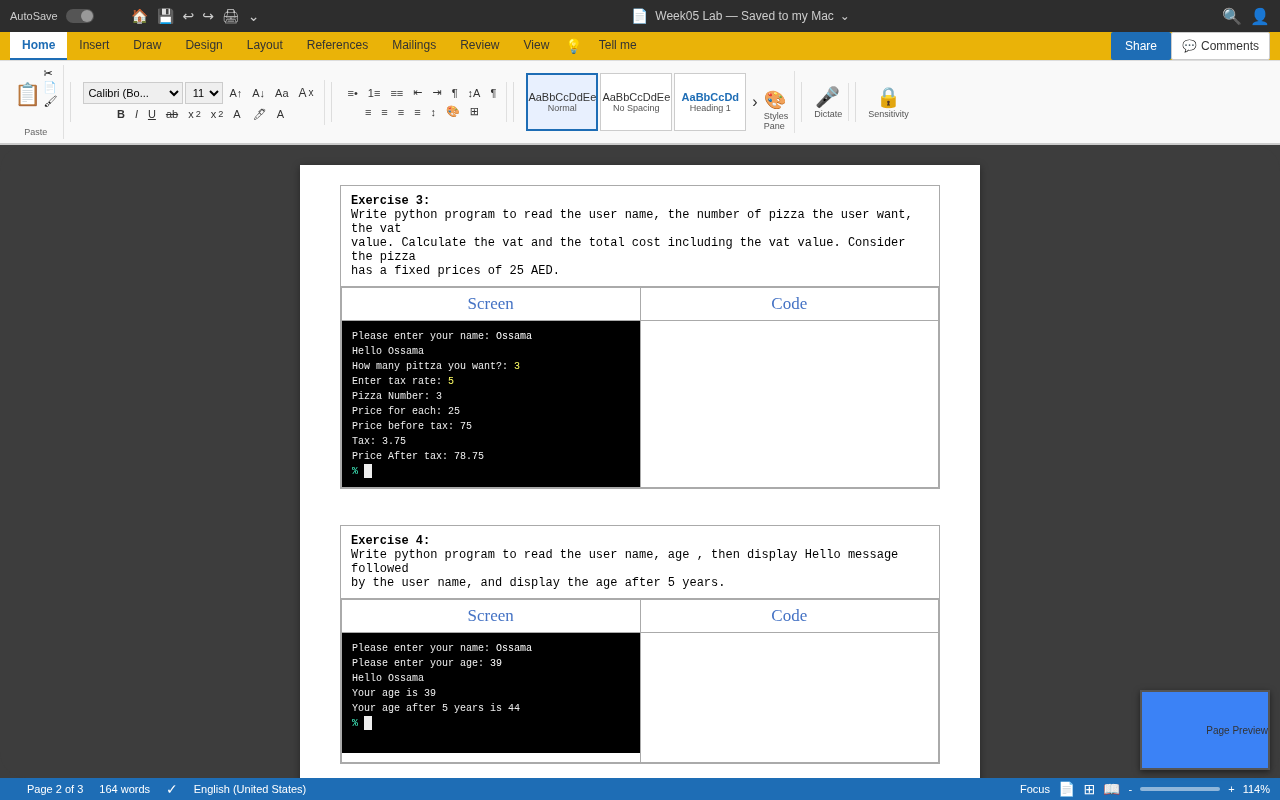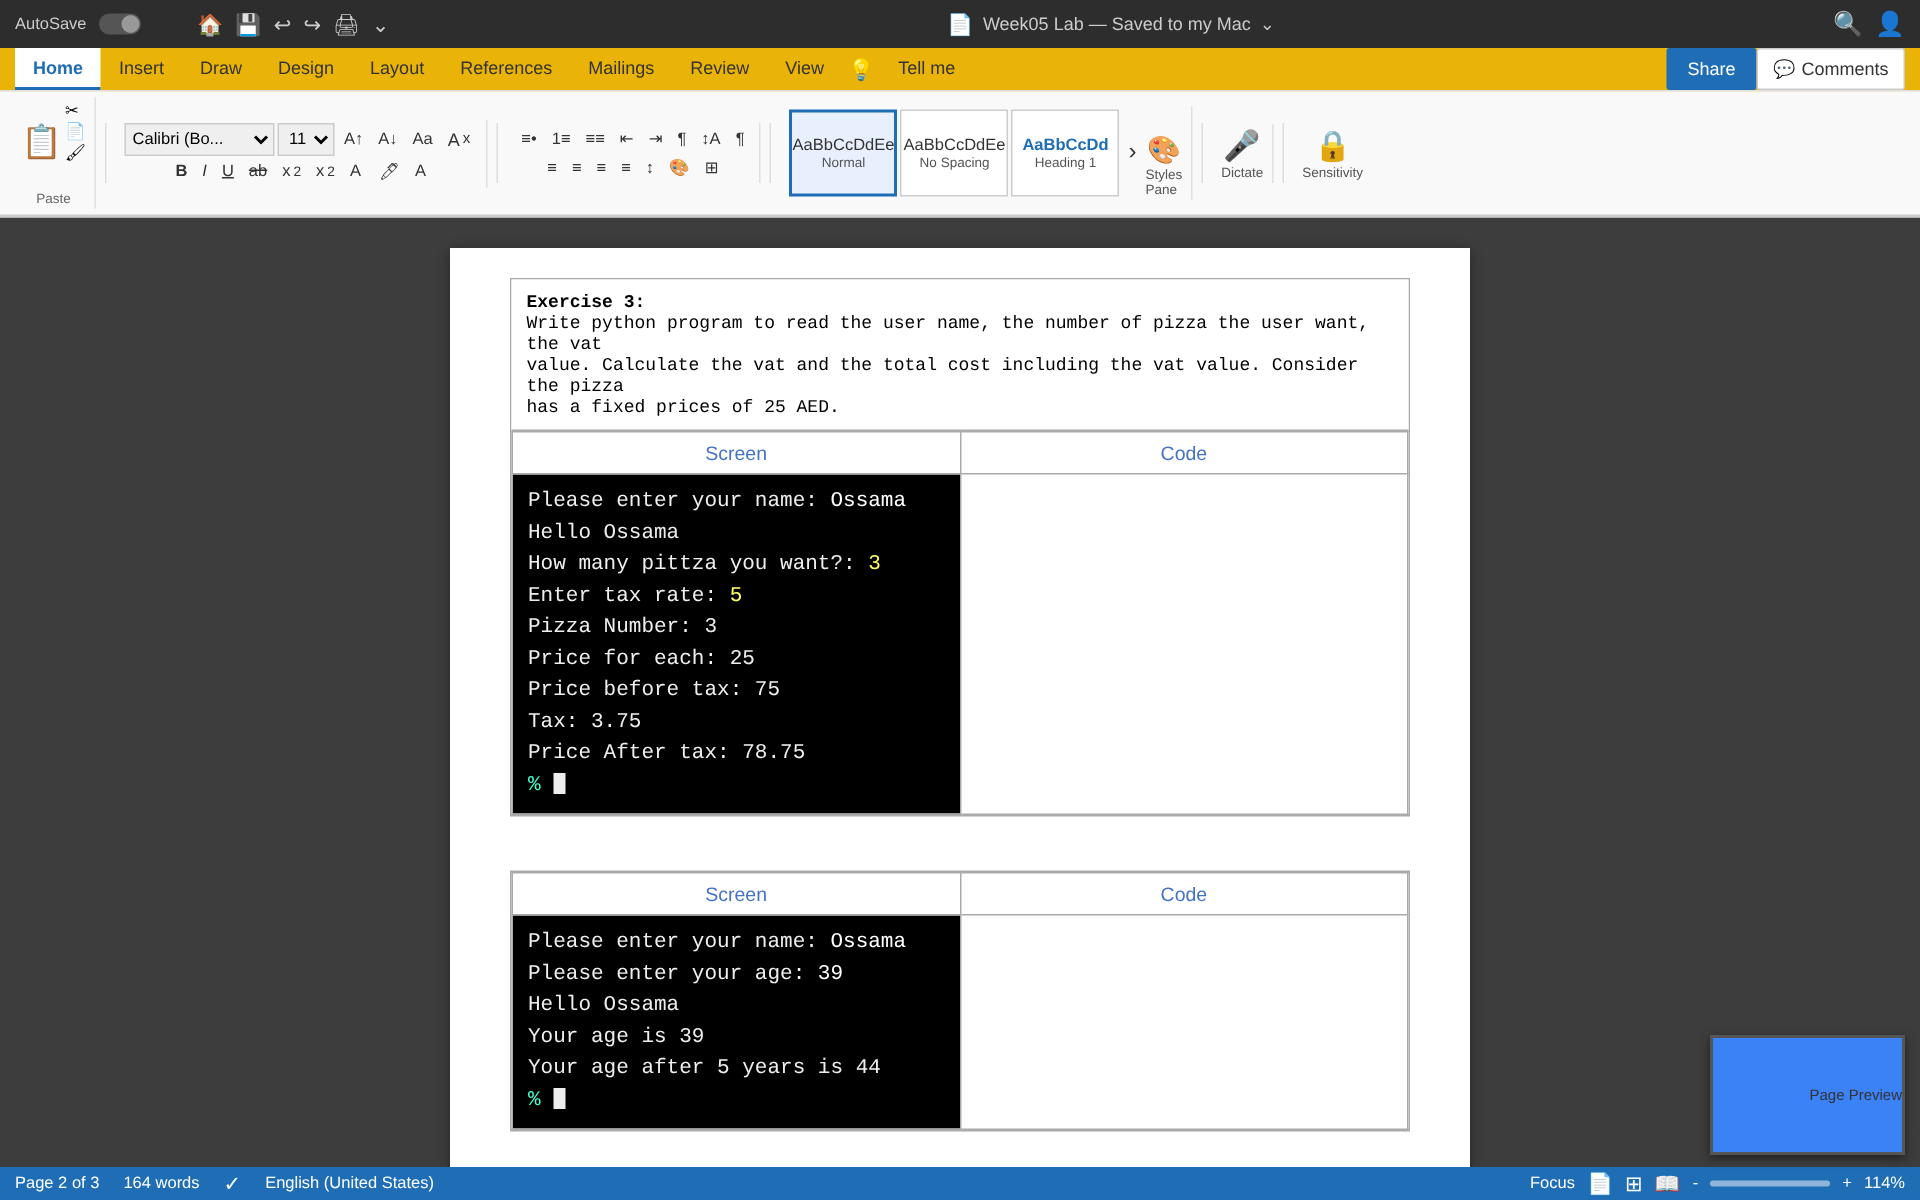--- a/index.html
+++ b/index.html
@@ -48,31 +48,31 @@
     .separator { width: 1px; height: 40px; background: #ddd; margin: 0 4px; }
 
     
     .doc-area { flex: 1; background: #3d3d3d; overflow-y: auto; display: flex; justify-content: center; padding: 20px 0; border-radius: 26px; }
     .page { background: white; width: 680px; min-height: 700px; padding: 20px 40px; box-shadow: 0 2px 8px rgba(0,0,0,0.4); }
 
     
     .exercise-box { border: 1px solid #aaa; margin-bottom: 20px; }
     .exercise-header { padding: 8px 10px; font-size: 12px; font-family: 'Courier New', monospace; color: #000; border-bottom: 1px solid #aaa; background: white; }
     .exercise-table { width: 100%; border-collapse: collapse; }
-    .exercise-table th { border: 1px solid #aaa; padding: 6px 10px; text-align: center; color: #4472c4; font-size: 13px; font-weight: 500; background: white; }
+    .exercise-table th { border: 1px solid #aaa; padding: 6px 10px; text-align: center; color: #4472c4; font-size: 17px; font-weight: 500; background: white; font-family: Liberation Serif, serif; }
     .exercise-table td { border: 1px solid #aaa; padding: 0; vertical-align: top; }
-    .screen-cell { background: black; color: #eee; font-family: 'Courier New', monospace; font-size: 14px; padding: 8px 10px; line-height: 1.5; min-height: 120px; }
+    .screen-cell { background: black; color: #eee; font-family: 'Courier New', monospace; font-size: 10px; padding: 8px 10px; line-height: 1.5; min-height: 120px; }
     .code-cell { background: white; min-height: 120px; }
     .prompt { color: #4fc; }
     .cursor { display: inline-block; width: 8px; height: 14px; background: #eee; vertical-align: middle; }
     .highlight { color: #ff6; }
 
     
     .status-bar { background: #1e6db5; height: 22px; display: flex; align-items: center; justify-content: space-between; padding: 0 10px; color: white; font-size: 11px; flex-shrink: 0; }
-    .status-left { display: flex; align-items: center; gap: 16px; }
+    .status-left { display: flex; align-items: center; gap: 16px; margin-left: 17px; }
     .status-right { display: flex; align-items: center; gap: 8px; }
     .zoom-slider { width: 80px; height: 4px; background: rgba(255,255,255,0.5); border-radius: 2px; }
 
     
     .thumbnail { position: fixed; bottom: 30px; right: 10px; width: 130px; height: 80px; border: 2px solid #555; background: #888; box-shadow: 0 2px 6px rgba(0,0,0,0.5); }
     .thumbnail-inner { width: 100%; height: 100%; background: #ddd; }
   </style>
 </head>
 <body>
 
@@ -258,20 +258,24 @@
             </td>
             <td class="code-cell"></td>
           </tr>
         </tbody>
       </table>
     </div>
 
     <div style="height:16px;"></div>
 
     <div class="exercise-box">
+      <div class="exercise-header">
+        <strong>Exercise 4:</strong><br>
+        <span>Write python program to read the user name, age , then display Hello message followed<br>by the user name, and display the age after 5 years.</span>
+      </div>
       <table class="exercise-table">
         <thead>
           <tr>
             <th style="width:50%;">Screen</th>
             <th style="width:50%;">Code</th>
           </tr>
         </thead>
         <tbody>
           <tr>
             <td>

